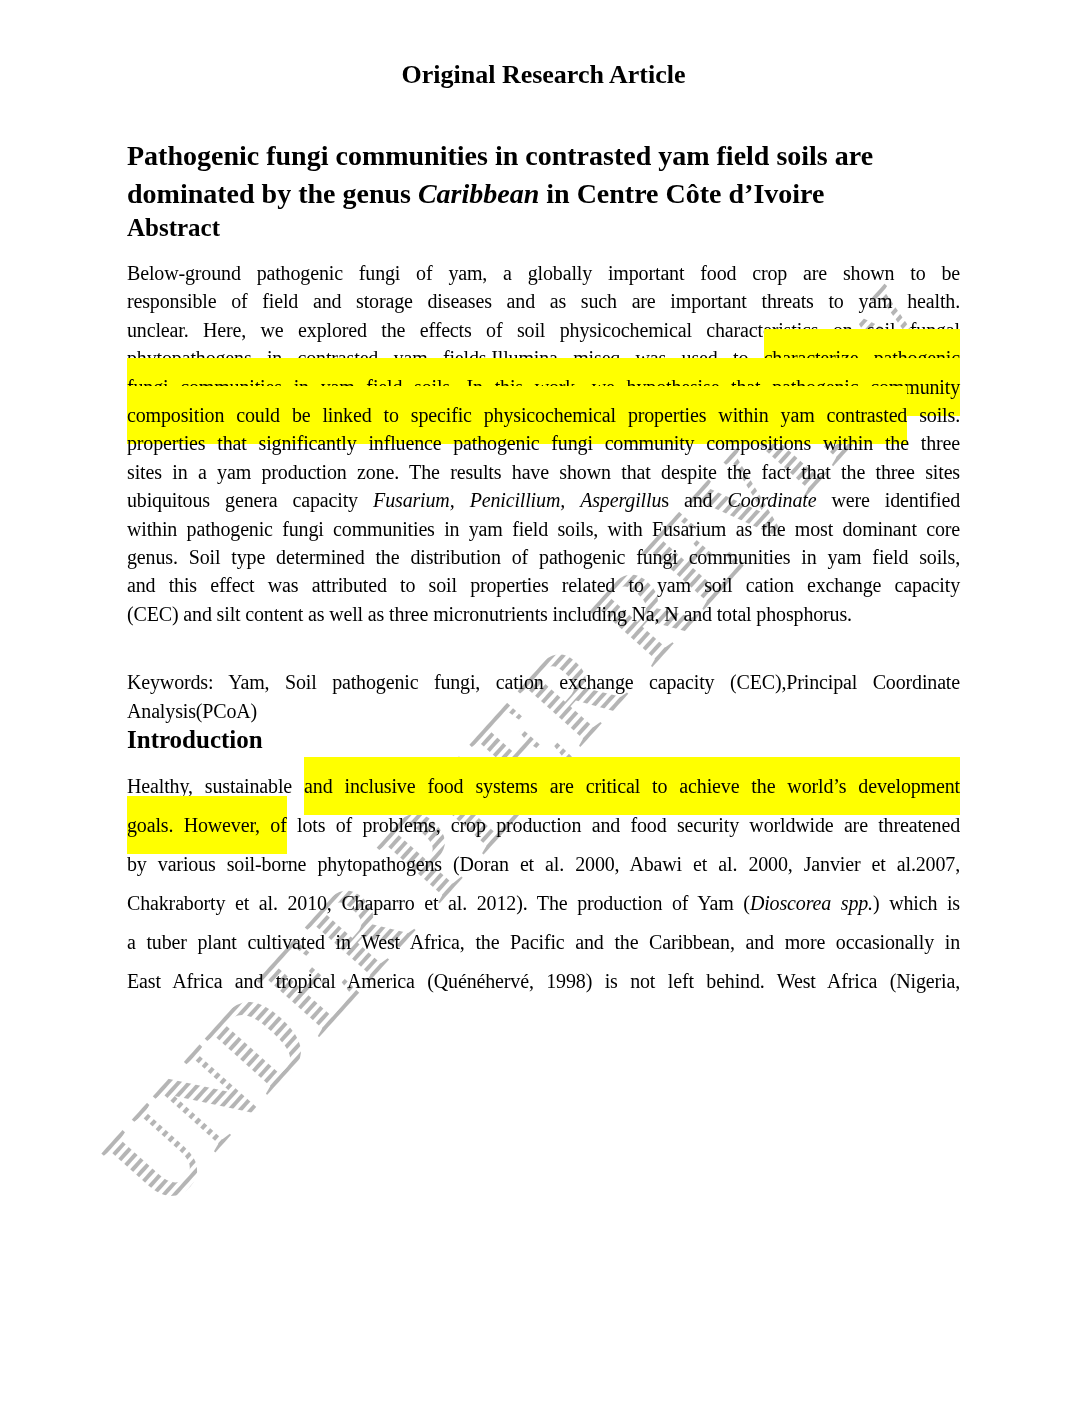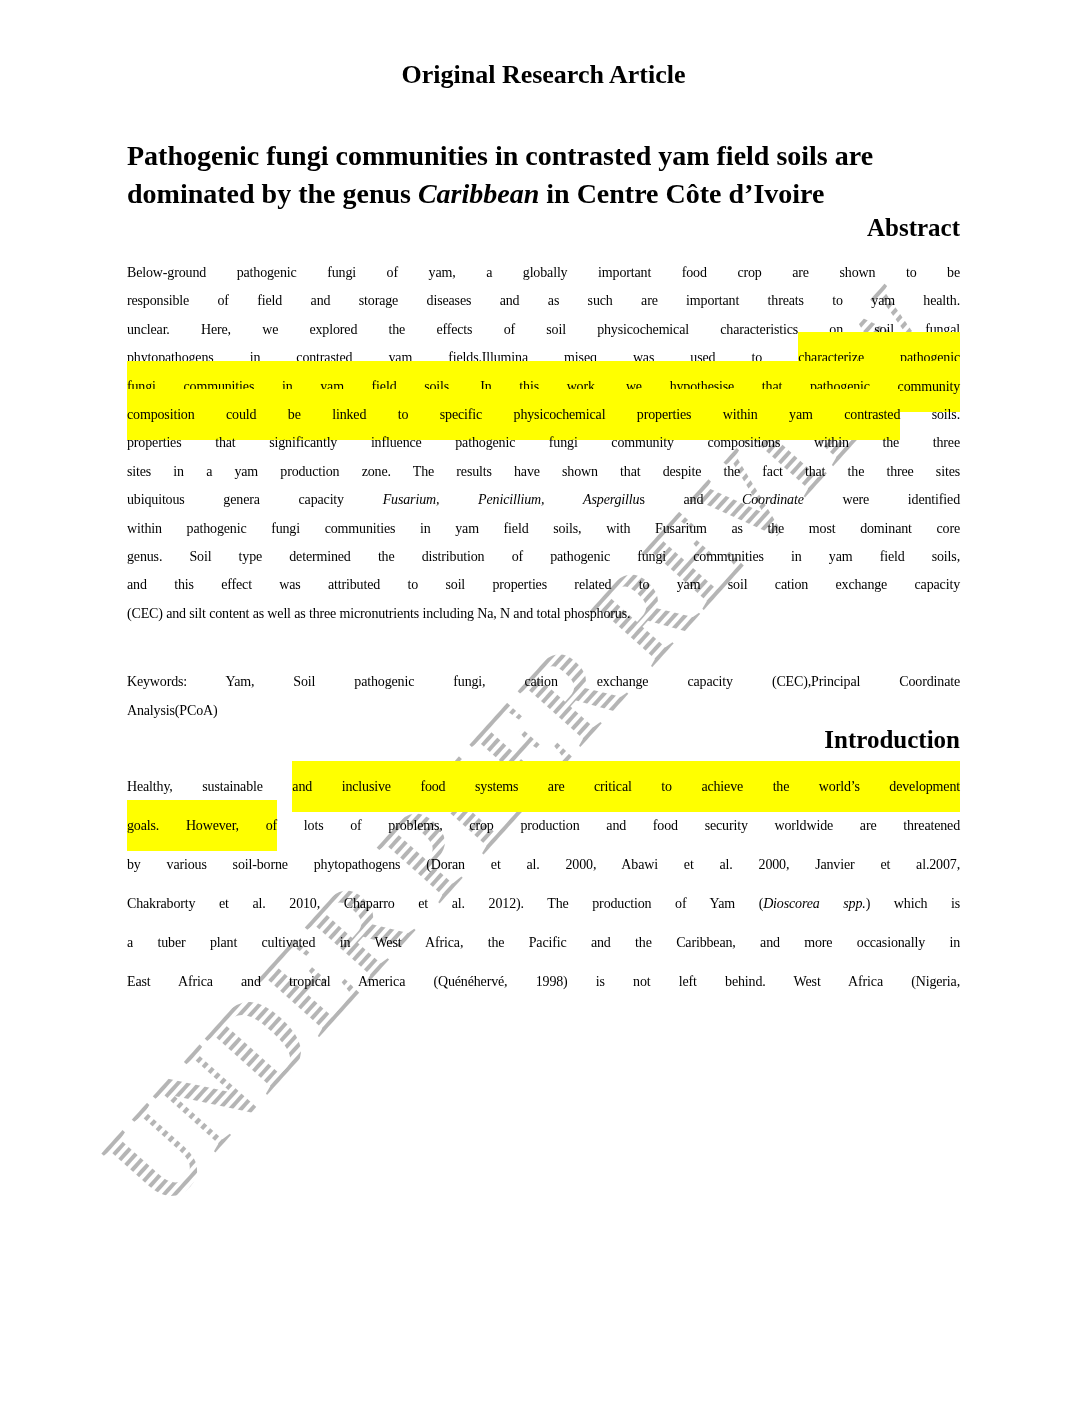--- a/index.html
+++ b/index.html
@@ -40,24 +40,24 @@
   .content { position: relative; z-index: 1; margin: 0 128px 0 127px; }
   .orh {
     margin: 0; padding-top: 59px;
     font-size: 26px; line-height: 32px; font-weight: bold; text-align: center;
   }
   .title {
     margin: 46px 0 0 0;
     font-size: 28px; line-height: 38px; font-weight: bold; text-align: center;
   }
   .title .tline { text-align: left; white-space: nowrap; }
-  h3.sect { margin: 0; font-size: 25px; line-height: 30px; font-weight: bold; text-align: right; }
+  h3.sect { margin: 0; font-size: 25px; line-height: 30px; font-weight: bold; }
   .abstract-heading { margin-top: 80px; }
   .intro-heading { margin-top: 60px; }
-  .para { font-size: 14px; letter-spacing: -0.15px; }
+  .para { font-size: 20px; letter-spacing: -0.15px; }
   .para .tline { text-align: justify; }
   .para .tline.jfull { text-align-last: justify; }
   .abs   { margin-top: 16px; line-height: 28.4px; }
   .kw    { margin-top: 40px; line-height: 28.4px; }
   .intro { margin-top: 12px; line-height: 39px; }
   .it { font-style: italic; }
   .bd { font-weight: normal; }
   .hl { background: #ffff00; padding: 18px 0; }
 </style>
 </head>

